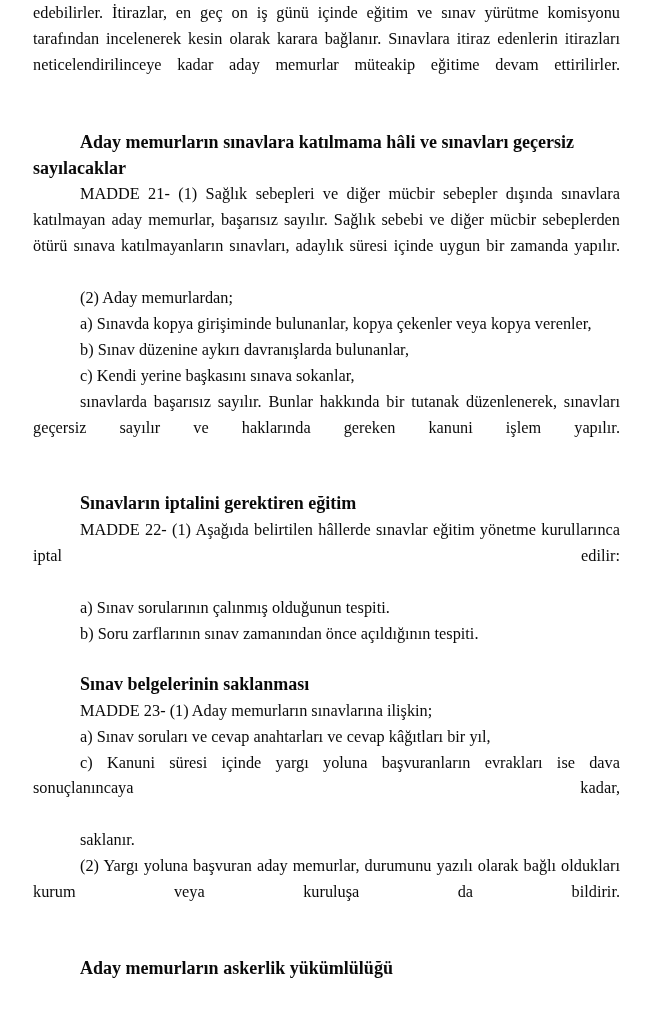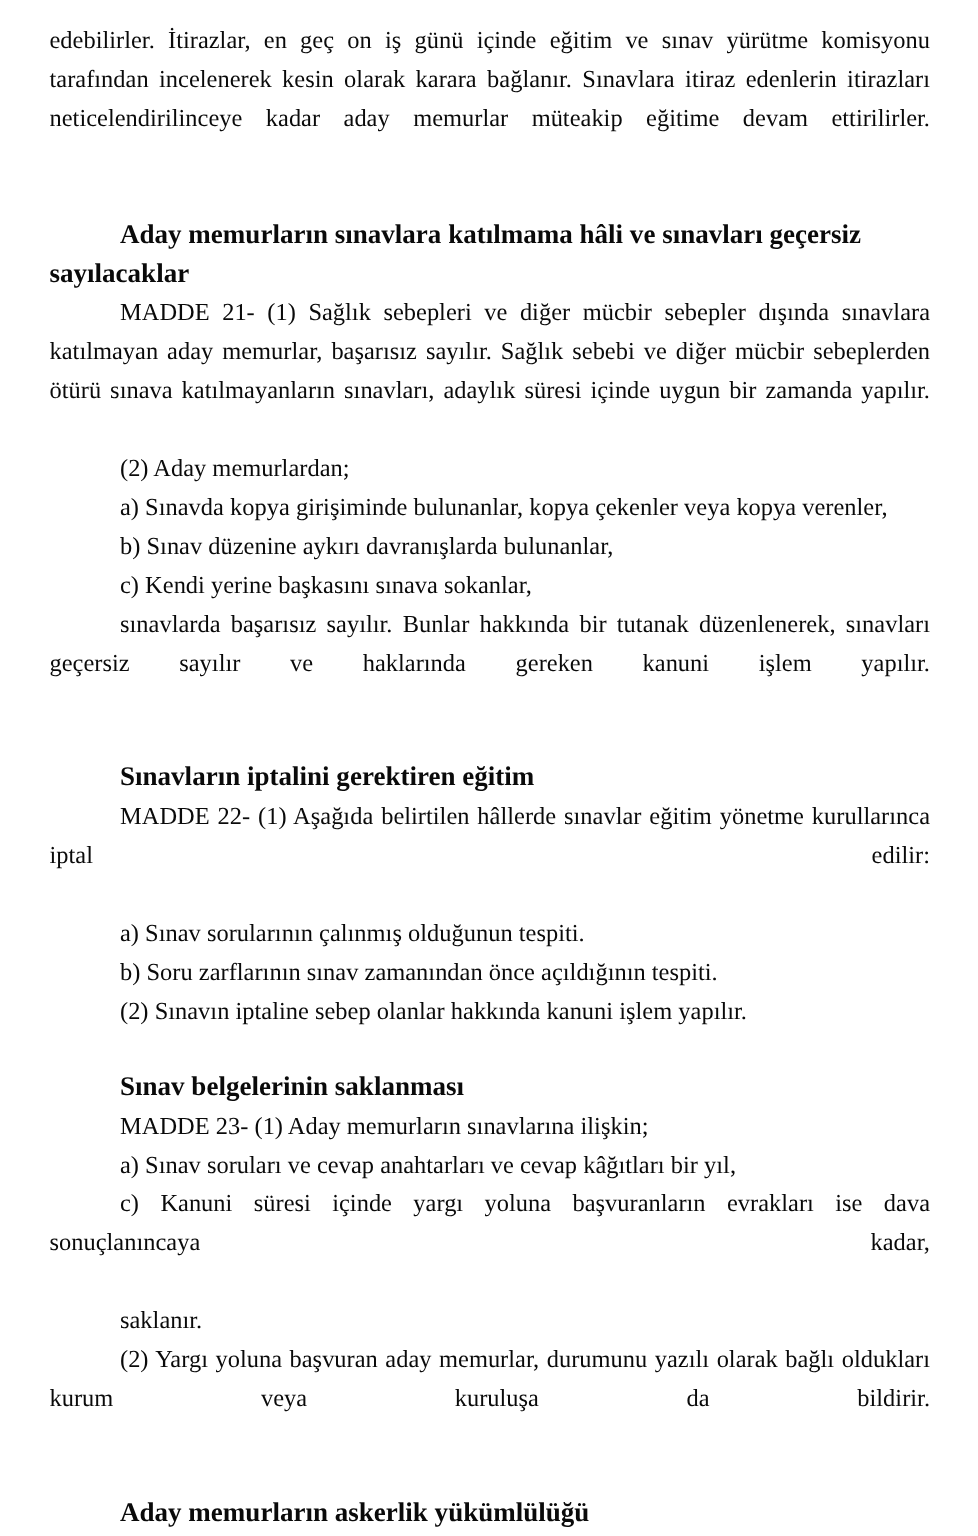--- a/index.html
+++ b/index.html
@@ -13,21 +13,21 @@
     overflow: hidden;
     font-family: "Liberation Serif", "DejaVu Serif", serif;
     color: #0a0a0a;
     -webkit-font-smoothing: antialiased;
   }
   #page {
     position: relative;
     width: 652px;
     height: 1024px;
     box-sizing: border-box;
-    padding: 14px 32px 0 33px;
+    padding: 0 32px 0 33px;
   }
   .doc {
     width: 587px;
   }
   
   p {
     margin: 0;
     font-size: 16.3px;
     line-height: 25.9px;
     text-align: justify;
@@ -93,21 +93,20 @@
 
     <h2 class="heading">Sınavların iptalini gerektiren eğitim</h2>
 
     <p class="indent j"><span class="madde">MADDE 22-</span> <span>(1) Aşağıda belirtilen hâllerde sınavlar eğitim yönetme kurullarınca iptal edilir:</span></p>
 
     <p class="indent noj">a) Sınav sorularının çalınmış olduğunun tespiti.</p>
 
     <p class="indent noj">b) Soru zarflarının sınav zamanından önce açıldığının tespiti.</p>
 
 
-    <p class="indent noj">(2) Sınavın iptaline sebep olanlar hakkında kanuni işlem yapılır.</p>
 
     <div class="gap-md"></div>
 
     <h2 class="heading">Sınav belgelerinin saklanması</h2>
 
     <p class="indent noj"><span class="madde">MADDE 23-</span> <span>(1) Aday memurların sınavlarına ilişkin;</span></p>
 
     <p class="indent noj">a) Sınav soruları ve cevap anahtarları ve cevap kâğıtları bir yıl,</p>
 
 

